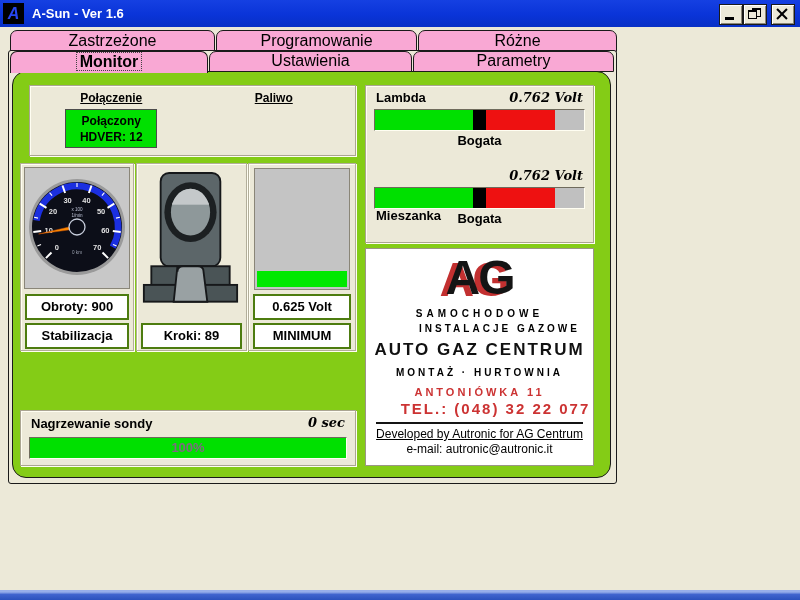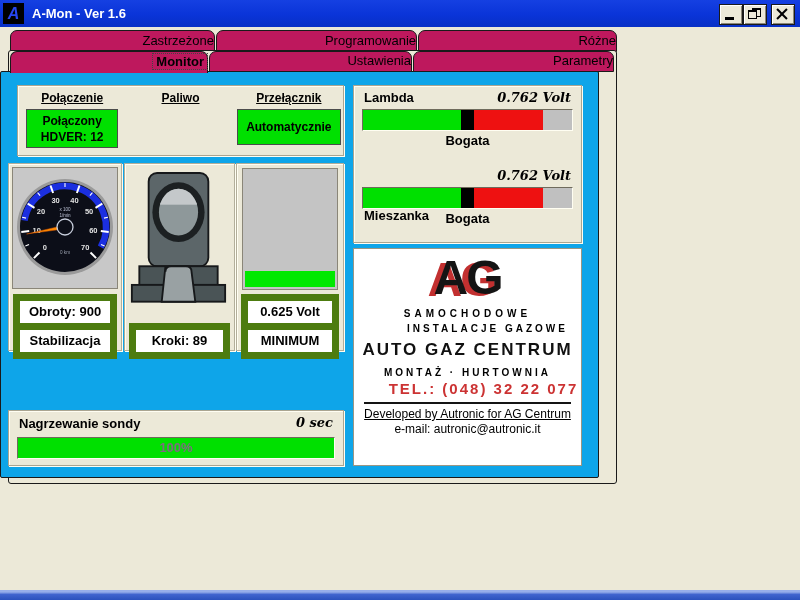--- a/index.html
+++ b/index.html
@@ -18,31 +18,31 @@
            cursor:default;}
   .btn-min{right:57px;} .btn-restore{right:33px;} .btn-close{right:5px;}
   .glyph-min{position:absolute;left:5px;bottom:4px;width:9px;height:3px;background:#000;}
   .glyph-restore{position:absolute;left:4px;top:3px;width:13px;height:11px;}
   .r-back{position:absolute;right:0;top:0;width:7px;height:6px;border:1px solid #000;border-top-width:2px;}
   .r-front{position:absolute;left:0;bottom:0;width:7px;height:6px;border:1px solid #000;border-top-width:2px;background:#ECE9D8;}
   .x1,.x2{position:absolute;left:3px;top:8px;width:14px;height:2px;background:#000;}
   .x1{transform:rotate(45deg);} .x2{transform:rotate(-45deg);}
 
   
-  .tab{position:absolute;background:#be185d;border:1px solid #1a1a1a;border-radius:7px 7px 0 0;
-       text-align:right;font-size:13px;cursor:default;}
+  .tab{position:absolute;background:#f9a8d4;border:1px solid #1a1a1a;border-radius:7px 7px 0 0;
+       text-align:center;font-size:16px;cursor:default;}
   .row1{top:30px;height:20px;line-height:19px;}
   .row2{top:51px;height:19px;line-height:18px;z-index:2;}
   .row2.active{height:21px;border-bottom:none;z-index:5;font-weight:bold;line-height:19px;}
   .focus-rect{outline:1px dotted #444;padding:0 3px;}
 
   .page-outer{position:absolute;left:8px;top:50px;width:607px;height:432px;
               border:1px solid #1a1a1a;border-radius:3px;background:#ECE9D8;z-index:1;}
-  .page-inner{position:absolute;left:0;top:71px;width:597px;height:405px;
-              border:1px solid #1a1a1a;border-radius:2px;background:#0ea5e9;z-index:3;}
+  .page-inner{position:absolute;left:12px;top:71px;width:597px;height:405px;
+              border:1px solid #1a1a1a;border-radius:14px;background:#84cc16;z-index:3;}
 
   
   .gbox{position:absolute;background:#ECE9D8;border:1px solid #aaa591;
         box-shadow:1px 1px 0 #fffef2,inset 1px 1px 0 #fffef2;}
 
   #conn-box{left:16px;top:13px;width:325px;height:69px;display:flex;}
   .conn-col{flex:1;text-align:center;}
   .conn-head{font-weight:bold;font-size:12px;text-decoration:underline;margin-top:5px;}
   .conn-val{margin:4px auto 0;border:1px solid #4c4c4c;font-weight:bold;}
   .cv1{width:90px;height:34px;background:#00E000;font-size:12px;line-height:16px;padding-top:3px;}
@@ -57,21 +57,21 @@
         border:1px solid;border-color:#6f6b5c #fffef2 #fffef2 #6f6b5c;}
   .meter-status{position:absolute;left:0;width:100%;text-align:center;font-weight:bold;font-size:13px;}
 
   .img-panel{position:absolute;background:#ECE9D8;border:1px solid #b2ae9a;
              box-shadow:1px 1px 0 #fffef2,inset 1px 1px 0 #fffef2;}
   #gauge-panel{left:7px;top:91px;width:112px;height:186px;}
   #stepper-panel{left:123px;top:91px;width:109px;height:186px;}
   #vbar-panel{left:235px;top:91px;width:106px;height:186px;}
 
   .status-box{position:absolute;left:4px;right:4px;height:22px;background:#fff;
-              border:7px solid #4d7c0f;text-align:center;font-weight:bold;font-size:13px;line-height:21px;}
+              border:2px solid #4d7c0f;text-align:center;font-weight:bold;font-size:13px;line-height:21px;}
   .sb1{top:130px;} .sb2{top:159px;}
 
   #gauge-svg{position:absolute;left:3px;top:3px;background:#C8C8C8;border:1px solid #8a8678;}
   #stepper-svg{position:absolute;left:5px;top:2px;}
 
   .vbar-outer{position:absolute;left:5px;top:4px;width:94px;height:120px;background:#C4C4C4;
               border:1px solid #8a8678;}
   .vbar-fill{position:absolute;left:2px;right:2px;bottom:2px;}
 
   #temp-box{left:7px;top:284px;width:334px;height:47px;}
@@ -109,21 +109,21 @@
   .taskbar{position:absolute;left:0;bottom:0;width:800px;height:10px;
            background:linear-gradient(180deg,#97AEEA 0%,#97AEEA 20%,#4064CE 45%,#2B51BD 100%);}
 </style>
 </head>
 <body>
 
 <div id="screen">
 
   <div class="titlebar">
     <div class="app-icon">A</div>
-    <div class="title-text">A-Mon - Ver 1.6</div>
+    <div class="title-text">A-Sun - Ver 1.6</div>
     <div class="win-btn btn-min">
       <div class="glyph-min"></div>
     </div>
     <div class="win-btn btn-restore">
       <div class="glyph-restore">
         <div class="r-back"></div>
           <div class="r-front"></div>
       </div>
     </div>
     <div class="win-btn btn-close">
@@ -161,24 +161,20 @@
     <div class="gbox" id="conn-box">
       <div class="conn-col">
         <div class="conn-head">Połączenie</div>
         <div class="conn-val cv1">
           <div>Połączony</div>
           <div>HDVER: 12</div>
         </div>
       </div>
       <div class="conn-col">
         <div class="conn-head">Paliwo</div>
-      </div>
-      <div class="conn-col">
-        <div class="conn-head">Przełącznik</div>
-        <div class="conn-val cv3">Automatycznie</div>
       </div>
     </div>
 
     <div class="gbox" id="lambda-box">
       <div class="meter-label" style="top:4px;">Lambda</div>
       <div class="meter-value" style="top:4px;">0.762 Volt</div>
       <div class="hbar" style="top:23px;"><span style="display: inline-block; height: 100%; vertical-align: top; width: 47%; background: rgb(0, 224, 0);"></span><span style="display: inline-block; height: 100%; vertical-align: top; width: 6%; background: rgb(0, 0, 0);"></span><span style="display: inline-block; height: 100%; vertical-align: top; width: 33%; background: rgb(238, 17, 17);"></span><span style="display: inline-block; height: 100%; vertical-align: top; width: 14%; background: rgb(192, 192, 192);"></span></div>
       <div class="meter-status" style="top:47px;">Bogata</div>
       <div class="meter-label" style="top:82px;margin-top:40px;">Mieszanka</div>
       <div class="meter-value" style="top:82px;">0.762 Volt</div>
@@ -260,20 +256,21 @@
 
     <div id="ag-panel">
       <div class="ag-logo">
         <span class="ag-red">AG</span>
         <span class="ag-black">AG</span>
       </div>
       <div class="ag-l1">SAMOCHODOWE</div>
       <div class="ag-l2">INSTALACJE GAZOWE</div>
       <div class="ag-l3">AUTO GAZ CENTRUM</div>
       <div class="ag-l4">MONTAŻ · HURTOWNIA</div>
+      <div class="ag-l5">ANTONIÓWKA 11</div>
       <div class="ag-l6">TEL.: (048) 32 22 077</div>
       <div class="ag-div"></div>
       <div class="ag-dev1">Developed by Autronic for AG Centrum</div>
       <div class="ag-dev3">e-mail: autronic@autronic.it</div>
     </div>
 
   </div>
 
   <div class="taskbar"></div>
 </div>

